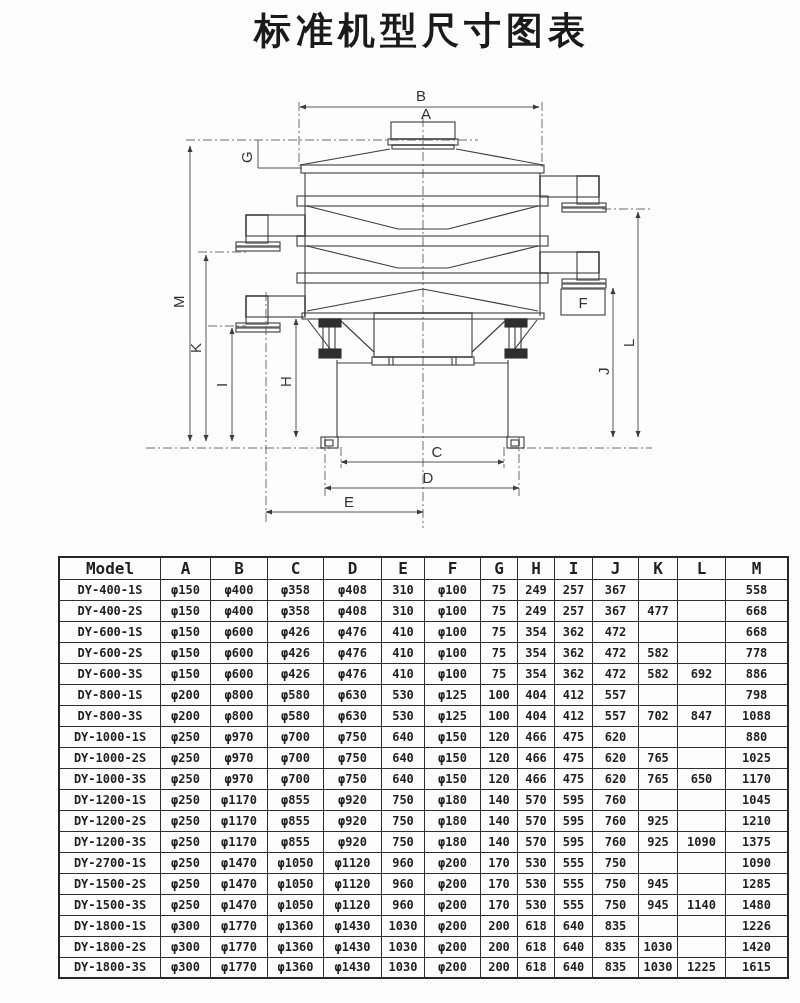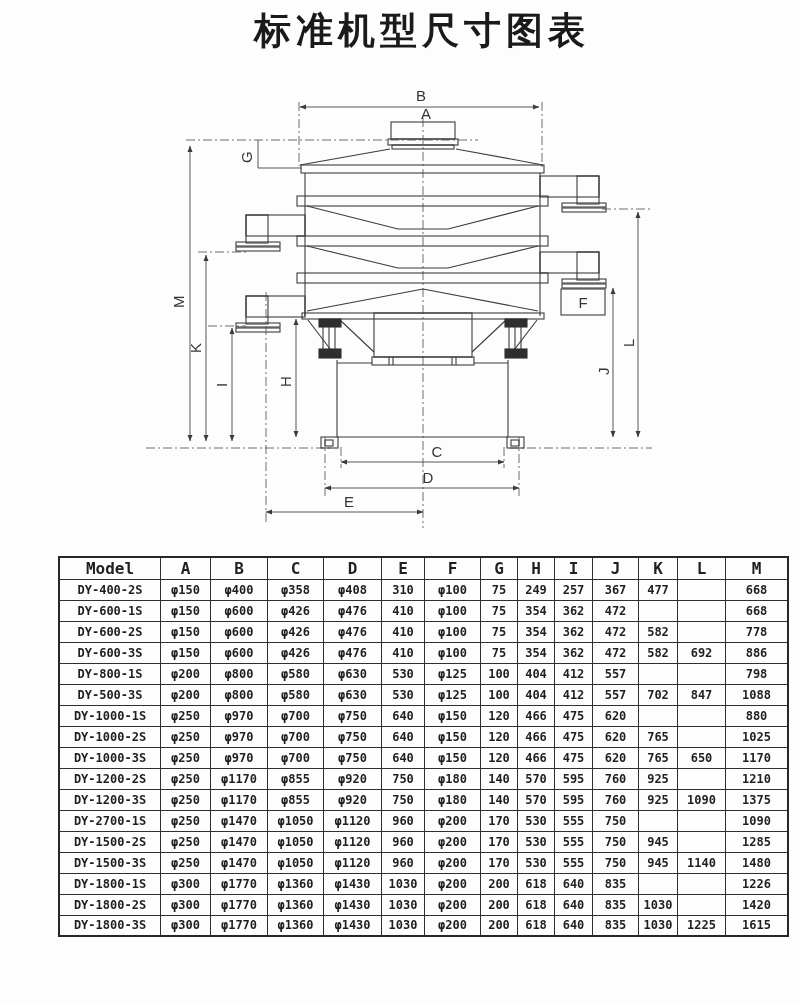--- a/index.html
+++ b/index.html
@@ -232,20 +232,36 @@
           <th>H</th>
           <th>I</th>
           <th>J</th>
           <th>K</th>
           <th>L</th>
           <th>M</th>
         </tr>
     </thead>
     <tbody id="tbody">
         <tr>
+          <td>DY-400-1S</td>
+          <td>φ150</td>
+          <td>φ400</td>
+          <td>φ358</td>
+          <td>φ408</td>
+          <td>310</td>
+          <td>φ100</td>
+          <td>75</td>
+          <td>249</td>
+          <td>257</td>
+          <td>367</td>
+          <td></td>
+          <td></td>
+          <td>558</td>
+        </tr>
+        <tr>
           <td>DY-400-2S</td>
           <td>φ150</td>
           <td>φ400</td>
           <td>φ358</td>
           <td>φ408</td>
           <td>310</td>
           <td>φ100</td>
           <td>75</td>
           <td>249</td>
           <td>257</td>
@@ -312,21 +328,21 @@
           <td>φ125</td>
           <td>100</td>
           <td>404</td>
           <td>412</td>
           <td>557</td>
           <td></td>
           <td></td>
           <td>798</td>
         </tr>
         <tr>
-          <td>DY-500-3S</td>
+          <td>DY-800-3S</td>
           <td>φ200</td>
           <td>φ800</td>
           <td>φ580</td>
           <td>φ630</td>
           <td>530</td>
           <td>φ125</td>
           <td>100</td>
           <td>404</td>
           <td>412</td>
           <td>557</td>
@@ -376,20 +392,36 @@
           <td>φ150</td>
           <td>120</td>
           <td>466</td>
           <td>475</td>
           <td>620</td>
           <td>765</td>
           <td>650</td>
           <td>1170</td>
         </tr>
         <tr>
+          <td>DY-1200-1S</td>
+          <td>φ250</td>
+          <td>φ1170</td>
+          <td>φ855</td>
+          <td>φ920</td>
+          <td>750</td>
+          <td>φ180</td>
+          <td>140</td>
+          <td>570</td>
+          <td>595</td>
+          <td>760</td>
+          <td></td>
+          <td></td>
+          <td>1045</td>
+        </tr>
+        <tr>
           <td>DY-1200-2S</td>
           <td>φ250</td>
           <td>φ1170</td>
           <td>φ855</td>
           <td>φ920</td>
           <td>750</td>
           <td>φ180</td>
           <td>140</td>
           <td>570</td>
           <td>595</td>

